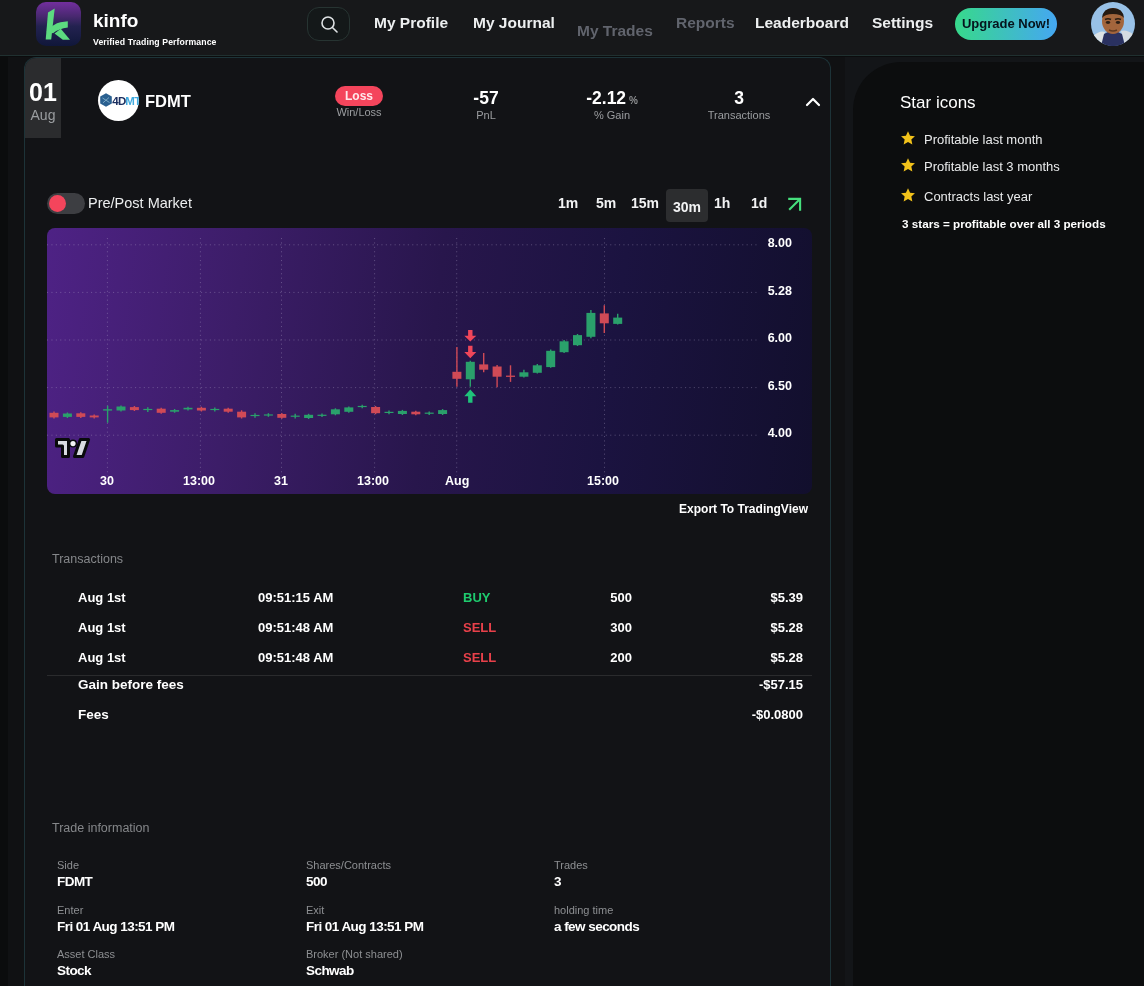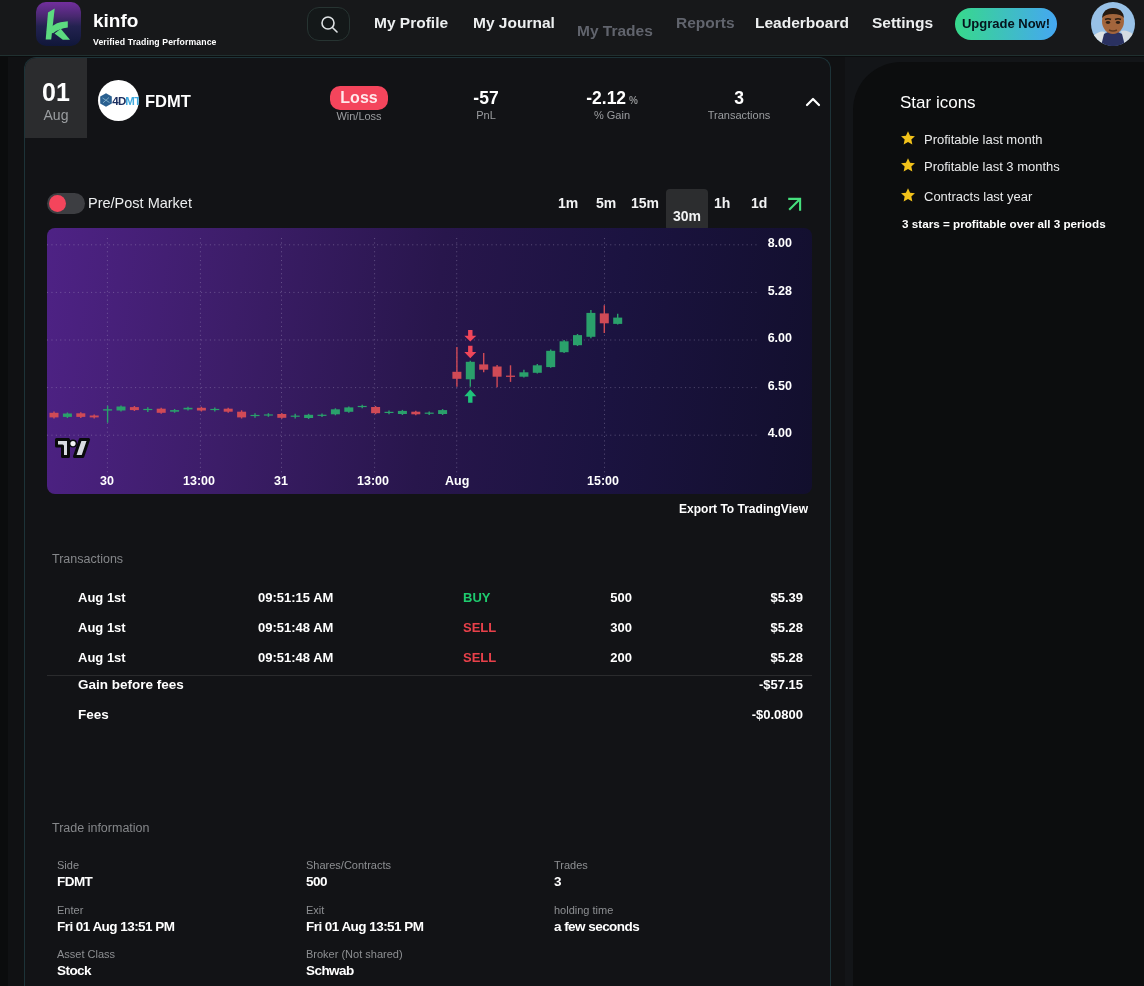--- a/index.html
+++ b/index.html
@@ -30,42 +30,42 @@
 
 .mainstrip { position:absolute; left:8px; top:57px; width:837px; height:929px; background:#101113; }
 .sidebar { position:absolute; left:845px; top:57px; width:299px; height:929px; background:#131518; }
 .sidepanel { position:absolute; left:8px; top:5px; right:0; bottom:0; background:#0c0d0e;
   border-top-left-radius:48px; }
 
 .card { position:absolute; left:24px; top:57px; width:807px; height:929px;
   background:#121316; border:1px solid #1d3338; border-bottom:none; border-radius:12px 12px 0 0; }
 
 
-.datebox { position:absolute; left:0; top:0; width:62px; height:80px; background:#2b2c2e;
+.datebox { position:absolute; left:0; top:0; width:36px; height:80px; background:#2b2c2e;
   border-radius:11px 0 0 0; text-align:center; }
 .datebox .d1 { font-size:25px; font-weight:700; color:#fff; margin-top:21px; line-height:26px; }
 .datebox .d2 { font-size:14px; color:#9b9ea1; margin-top:2px; }
 .ticker-logo { position:absolute; left:73px; top:22px; width:41px; height:41px; border-radius:50%;
   background:#fff; }
 .ticker-name { position:absolute; left:120px; top:34px; font-size:16.5px; font-weight:600; color:#fff; }
 .headcol { position:absolute; top:28px; text-align:center; }
 .headcol .lab { font-size:11px; color:#9b9da0; margin-top:0px; }
-.pill { display:inline-block; background:#f4455c; color:#ffe9ec; font-size:16px; font-weight:600;
+.pill { display:inline-block; background:#f4455c; color:#ffe9ec; font-size:12px; font-weight:600;
   border-radius:10px; padding:3px 10px 3px; }
 .bignum { font-size:17.5px; font-weight:700; color:#fff; }
 .chev { position:absolute; left:780px; top:35px; }
 
 
 .toggle { position:absolute; left:22px; top:135px; width:38px; height:21px; background:#3d3e42;
   border-radius:11px; }
 .toggle .knob { position:absolute; left:2px; top:2px; width:17px; height:17px; border-radius:50%;
   background:#f4455c; }
 .ctl-label { position:absolute; left:63px; top:137px; font-size:14.5px; color:#eceeef; }
 .tf { position:absolute; top:137px; font-size:14px; font-weight:700; color:#f2f3f4; }
-.tf.sel { top:131px; padding:19px 7px 7px; background:#2c2d2f; border-radius:4px; }
+.tf.sel { top:131px; padding:10px 7px 7px; background:#2c2d2f; border-radius:4px; }
 .ctl-arrow { position:absolute; left:762px; top:139px; }
 
 
 .chart { position:absolute; left:22px; top:170px; width:765px; height:266px; border-radius:8px;
   background:linear-gradient(97deg,#4e2285 0%,#3c1d68 25%,#28164c 50%,#1b1340 73%,#120f2d 100%);
   overflow:hidden; }
 .gl { stroke:rgba(188,180,212,.34); stroke-width:1; stroke-dasharray:1.1 3.3; }
 .wr { stroke:#d04a56; stroke-width:1.4; }
 .wg { stroke:#2aa06b; stroke-width:1.4; }
 .cr { fill:#d04a56; }

